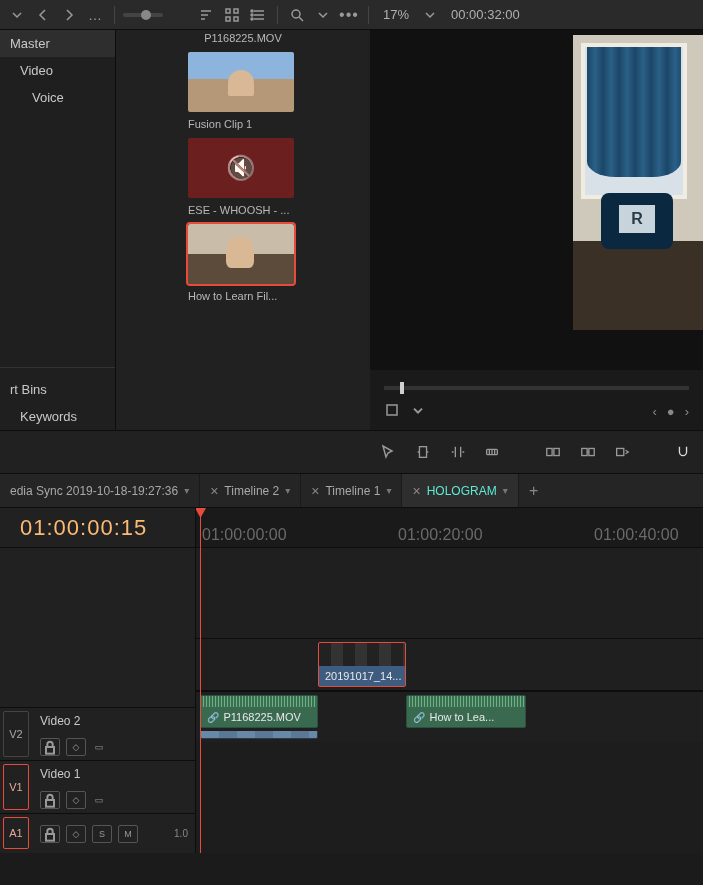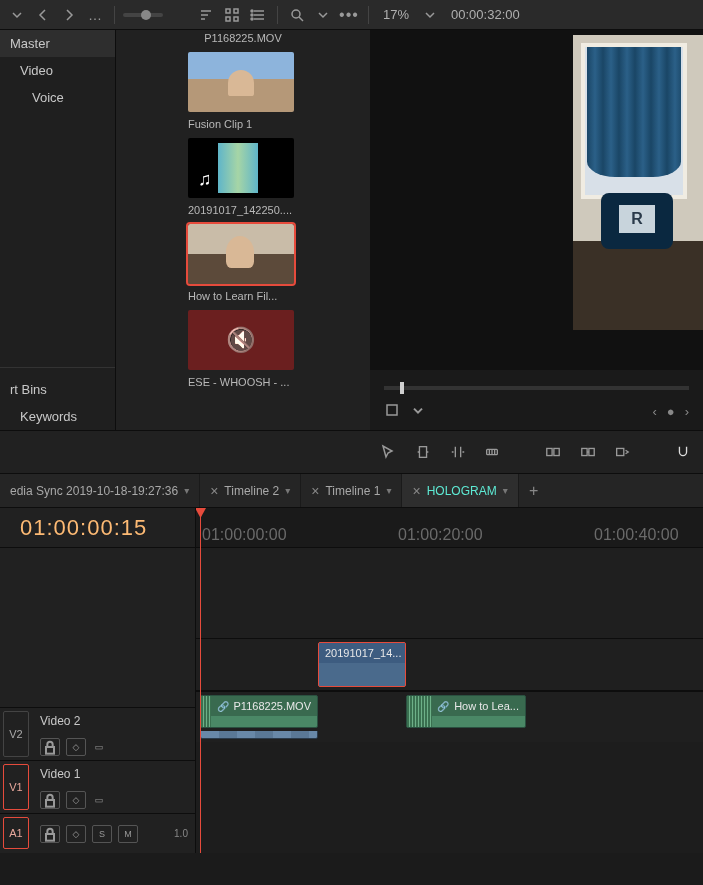--- a/index.html
+++ b/index.html
@@ -70,21 +70,21 @@
 .audio-meter{width:28px;display:flex;align-items:center;justify-content:center;font-size:10px;color:#888}
 .tl-tracks{flex:1;position:relative;overflow:hidden}
 .ruler{height:40px;position:relative;border-bottom:1px solid #0d0d0d;background:#1a1a1a}
 .ruler-tick{position:absolute;top:18px;font-size:16px;color:#6a6a6a}
 .playhead{position:absolute;top:0;bottom:0;width:1px;background:#e64b3c;z-index:10}
 .playhead::before{content:"";position:absolute;top:0;left:-5px;width:11px;height:10px;background:#e64b3c;clip-path:polygon(0 0,100% 0,50% 100%)}
 .tracks-area{position:relative}
 .track-lane{height:52px;border-top:1px solid #0d0d0d;position:relative;background:#1f1f1f}
 .track-lane.tall{height:40px}
 .track-lane.gap{height:90px;border:none}
-.clip{position:absolute;top:3px;bottom:3px;border-radius:2px;overflow:hidden;display:flex;flex-direction:row;cursor:pointer}
+.clip{position:absolute;top:3px;bottom:3px;border-radius:2px;overflow:hidden;display:flex;flex-direction:column;cursor:pointer}
 .clip-v{background:#4a6a8c;border:1px solid #2a3a4a}
 .clip-v.sel{border:1px solid #e64b3c}
 .clip-a{background:#4a8866;border:1px solid #2a5040}
 .clip-strip{flex:1;background:repeating-linear-gradient(90deg,#6888a8 0,#6888a8 18px,#5a7896 18px,#5a7896 36px)}
 .clip-strip.dark{background:repeating-linear-gradient(90deg,#222 0,#222 12px,#333 12px,#333 24px)}
 .clip-namebar{height:20px;background:rgba(0,0,0,0.22);display:flex;align-items:center;padding:0 6px;gap:4px;font-size:11px;color:#e8e8e8;white-space:nowrap;overflow:hidden}
 .clip-namebar .diamond{width:10px;height:10px;background:#2a3a4a;transform:rotate(45deg);margin-left:auto;flex-shrink:0}
 .wave{flex:1;background:#3a7050;position:relative;overflow:hidden}
 .wave::before{content:"";position:absolute;inset:0;background:repeating-linear-gradient(90deg,transparent 0,transparent 2px,#6db088 2px,#6db088 3px)}
 .link-icn{font-size:10px}
@@ -170,32 +170,26 @@
     </div>
   </div>
 
   <div class="media-pool">
     <div class="clip-label" style="margin:-2px auto 4px">P1168225.MOV</div>
     <div class="clip-item">
       <div class="clip-thumb thumb-room"></div>
       <div class="clip-label">Fusion Clip 1</div>
     </div>
     <div class="clip-item">
-      <div class="clip-thumb thumb-audio">
-          <div class="spectrum"></div>
-        </div>
-      <div class="clip-label">20191017_142250....</div>
+      <div class="clip-thumb thumb-sfx"></div>
+      <div class="clip-label">ESE - WHOOSH - ...</div>
     </div>
     <div class="clip-item">
       <div class="clip-thumb thumb-howto selected"></div>
       <div class="clip-label">How to Learn Fil...</div>
-    </div>
-    <div class="clip-item">
-      <div class="clip-thumb thumb-sfx"></div>
-      <div class="clip-label">ESE - WHOOSH - ...</div>
     </div>
   </div>
 
   <div class="viewer">
     <div class="viewer-canvas">
       <div class="room-scene">
         <div class="window-frame"></div>
         <div class="curtain"></div>
         <div class="chair"></div>
         <div class="pillow">R</div>

